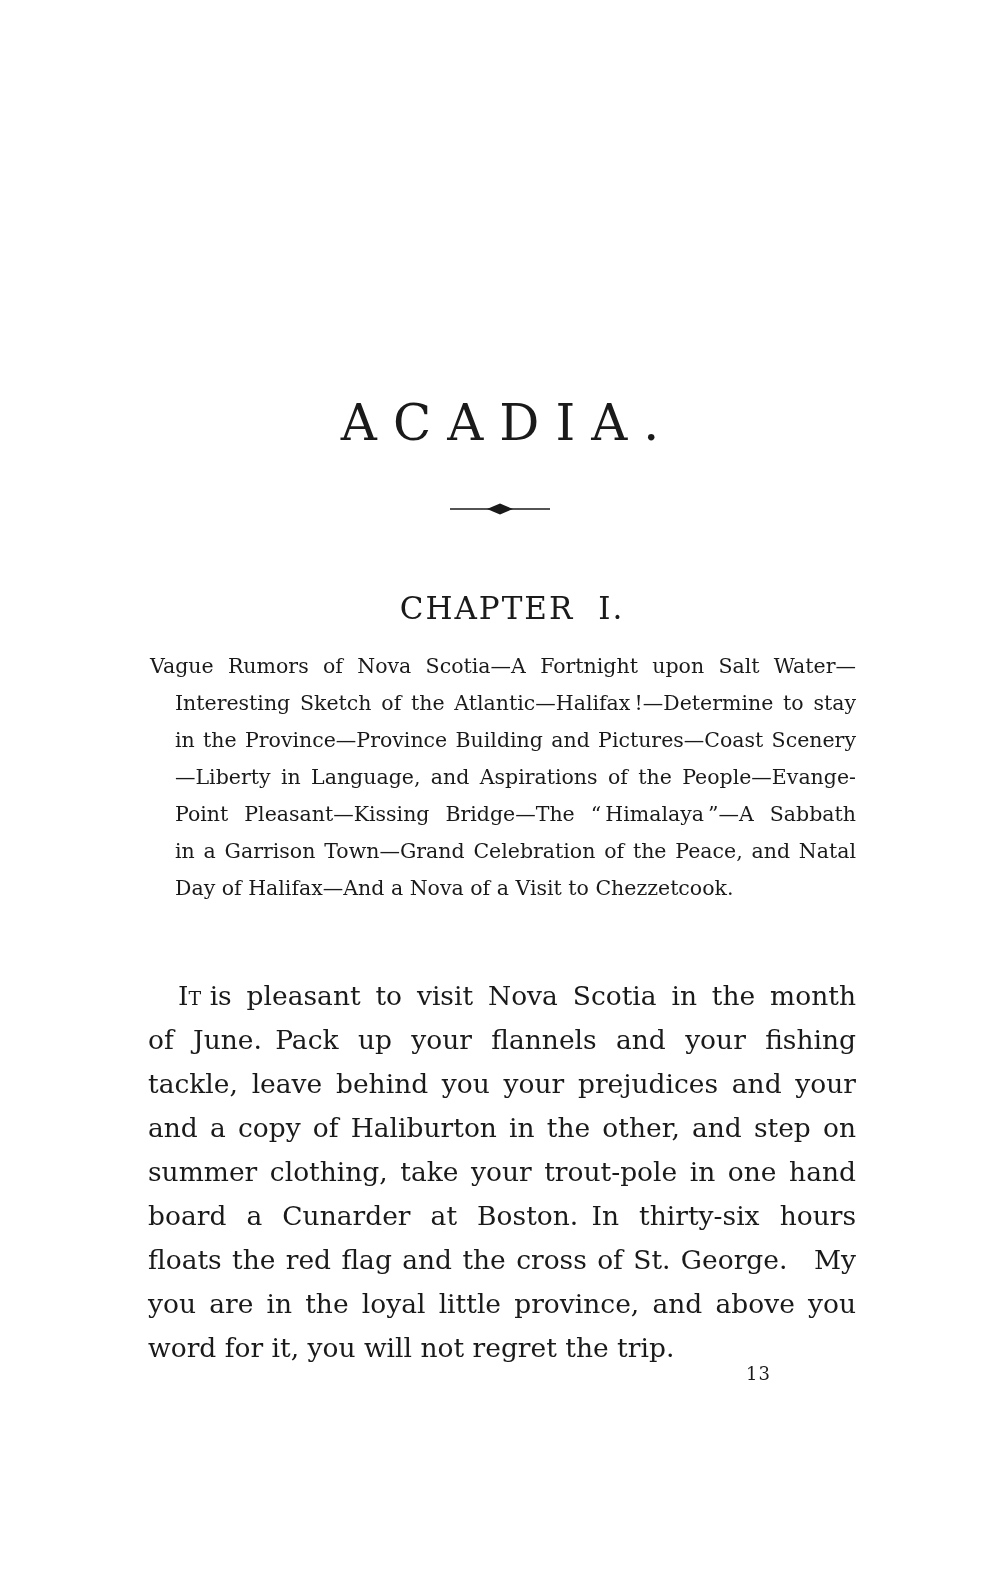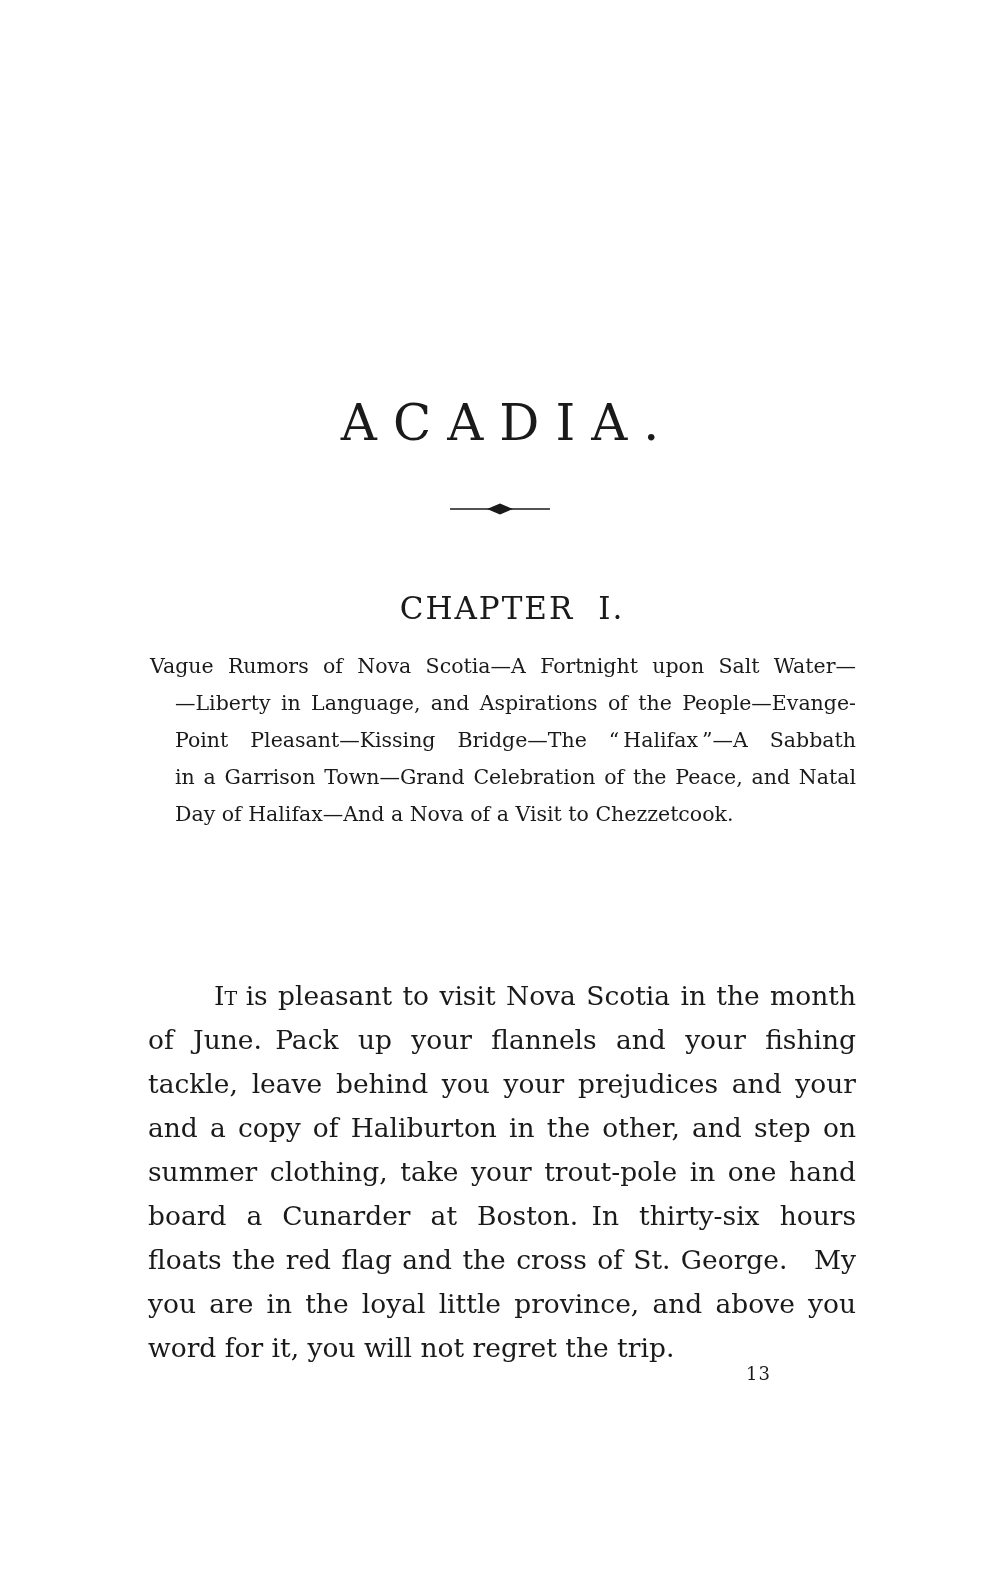--- a/index.html
+++ b/index.html
@@ -78,21 +78,20 @@
   }
   .bline {
     text-align: justify;
     text-align-last: justify;
   }
   .bline.first { padding-left: 30px; }
   .bline.last  { text-align-last: left; }
   .lead {
     font-variant: small-caps;
     margin-right: 0.32em;
-    margin-left: 36px;
   }
 
   .pagenum {
     position: absolute;
     left: 746px;
     top: 1363px;
     font-size: 18px;
     font-weight: normal;
     letter-spacing: 1px;
   }
@@ -108,22 +107,24 @@
     <svg width="100" height="14" viewBox="0 0 100 14">
       <line x1="0" y1="7" x2="100" y2="7" stroke="#1a1a1a" stroke-width="1.6"></line>
       <polygon points="37,7 50,1.5 63,7 50,12.5" fill="#1a1a1a"></polygon>
     </svg>
   </div>
 
   <h2 class="chapter">CHAPTER I.</h2>
 
   <section class="summary">
     <div class="sline first">Vague Rumors of Nova Scotia—A Fortnight upon Salt Water—</div>
+    <div class="sline">Interesting Sketch of the Atlantic—Halifax !—Determine to stay</div>
+    <div class="sline">in the Province—Province Building and Pictures—Coast Scenery</div>
     <div class="sline">—Liberty in Language, and Aspirations of the People—Evange-</div>
-    <div class="sline">Point Pleasant—Kissing Bridge—The “ Halifax ”—A Sabbath</div>
+    <div class="sline">Point Pleasant—Kissing Bridge—The “ Himalaya ”—A Sabbath</div>
     <div class="sline">in a Garrison Town—Grand Celebration of the Peace, and Natal</div>
     <div class="sline last">Day of Halifax—And a Nova of a Visit to Chezzetcook.</div>
   </section>
 
   <section class="bodytext">
     <div class="bline first"><span class="lead">It</span><span>is pleasant to visit Nova Scotia in the month</span></div>
     <div class="bline">of June. Pack up your flannels and your fishing</div>
     <div class="bline">tackle, leave behind you your prejudices and your</div>
     <div class="bline">and a copy of Haliburton in the other, and step on</div>
     <div class="bline">summer clothing, take your trout-pole in one hand</div>

